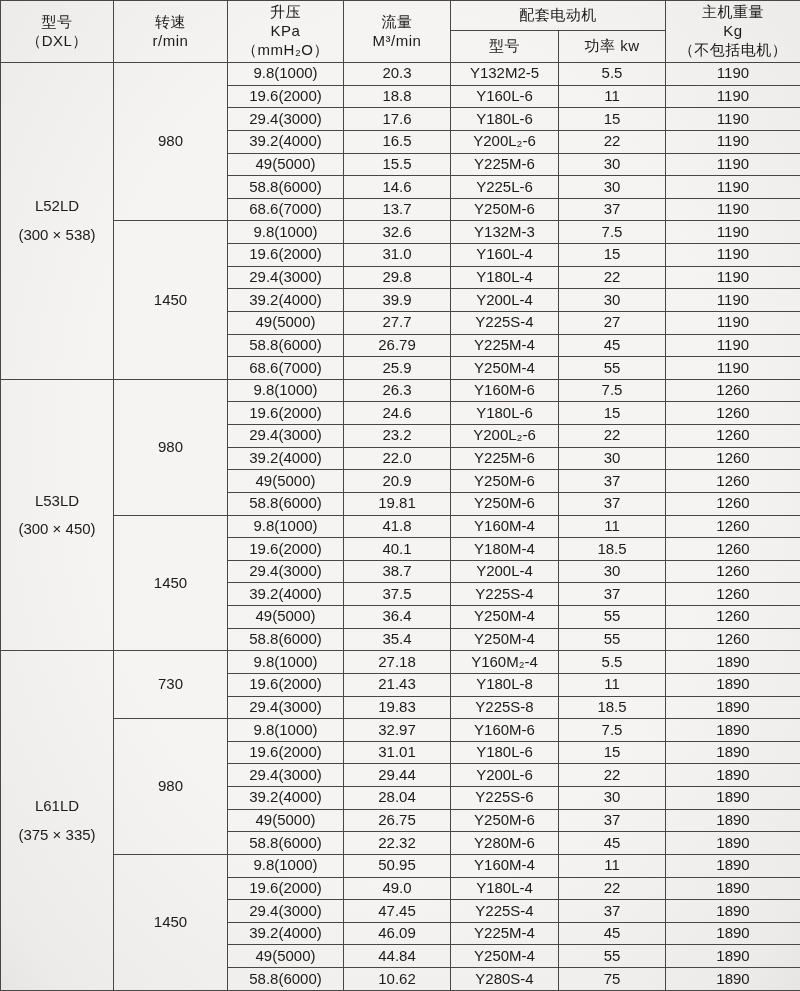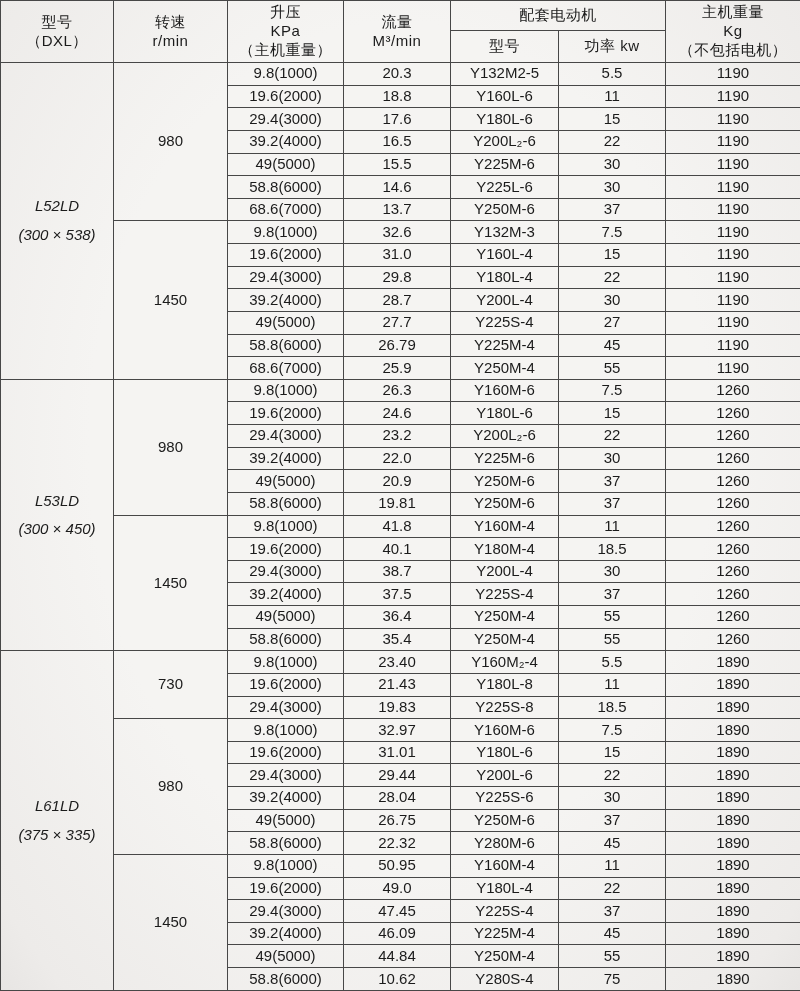--- a/index.html
+++ b/index.html
@@ -26,21 +26,21 @@
     vertical-align: middle;
     font-size: 15px;
     font-weight: normal;
     line-height: 1.25;
     white-space: nowrap;
     overflow: hidden;
   }
   thead tr.h1 { height: 30px; }
   thead tr.h2 { height: 32px; }
   thead th { font-size: 15px; letter-spacing: 0.5px; }
-  td.model div { line-height: 1.9; font-size: 15px; font-style: italic; }
+  td.model div { line-height: 1.9; font-size: 15px; }
   td.speed-cell { font-size: 15px; }
   tbody td { font-size: 14.5px; }
 </style>
 </head>
 <body>
 
 <table class="spec">
   <colgroup>
     <col style="width:113px">
     <col style="width:114px">
@@ -56,21 +56,21 @@
         <div>型号</div>
         <div>（DXL）</div>
       </th>
       <th rowspan="2">
         <div>转速</div>
         <div>r/min</div>
       </th>
       <th rowspan="2">
         <div>升压</div>
         <div>KPa</div>
-        <div>（主机重量）</div>
+        <div>（mmH₂O）</div>
       </th>
       <th rowspan="2">
         <div>流量</div>
         <div>M³/min</div>
       </th>
       <th colspan="2">配套电动机</th>
       <th rowspan="2">
         <div>主机重量</div>
         <div>Kg</div>
         <div>（不包括电机）</div>
@@ -153,21 +153,21 @@
       </tr>
       <tr>
         <td>29.4(3000)</td>
         <td>29.8</td>
         <td>Y180L-4</td>
         <td>22</td>
         <td>1190</td>
       </tr>
       <tr>
         <td>39.2(4000)</td>
-        <td>28.7</td>
+        <td>39.9</td>
         <td>Y200L-4</td>
         <td>30</td>
         <td>1190</td>
       </tr>
       <tr>
         <td>49(5000)</td>
         <td>27.7</td>
         <td>Y225S-4</td>
         <td>27</td>
         <td>1190</td>
@@ -276,21 +276,21 @@
         <td>55</td>
         <td>1260</td>
       </tr>
       <tr>
         <td rowspan="15" class="model">
           <div>L61LD</div>
           <div>(375 × 335)</div>
         </td>
         <td rowspan="3" class="speed-cell">730</td>
         <td>9.8(1000)</td>
-        <td>23.40</td>
+        <td>27.18</td>
         <td>Y160M₂-4</td>
         <td>5.5</td>
         <td>1890</td>
       </tr>
       <tr>
         <td>19.6(2000)</td>
         <td>21.43</td>
         <td>Y180L-8</td>
         <td>11</td>
         <td>1890</td>

